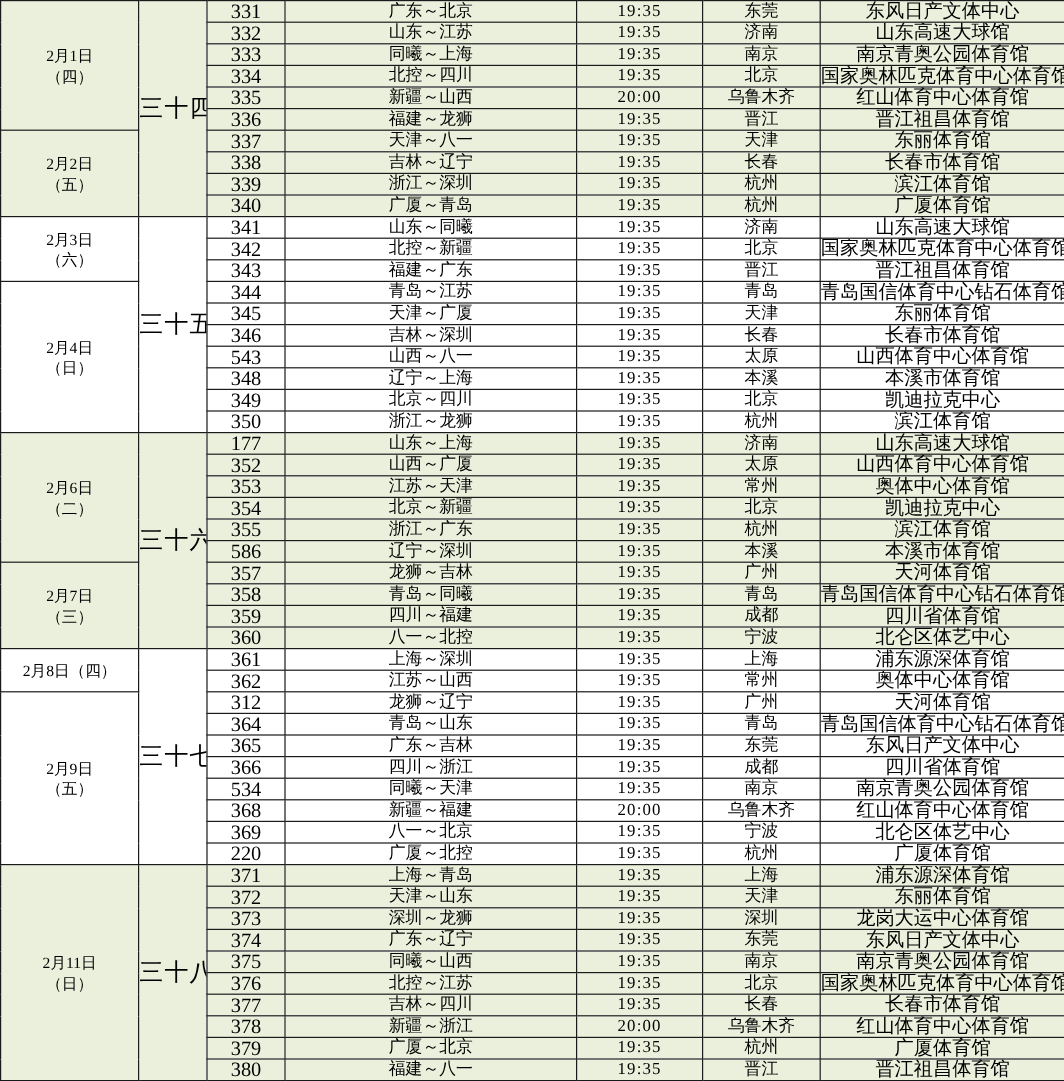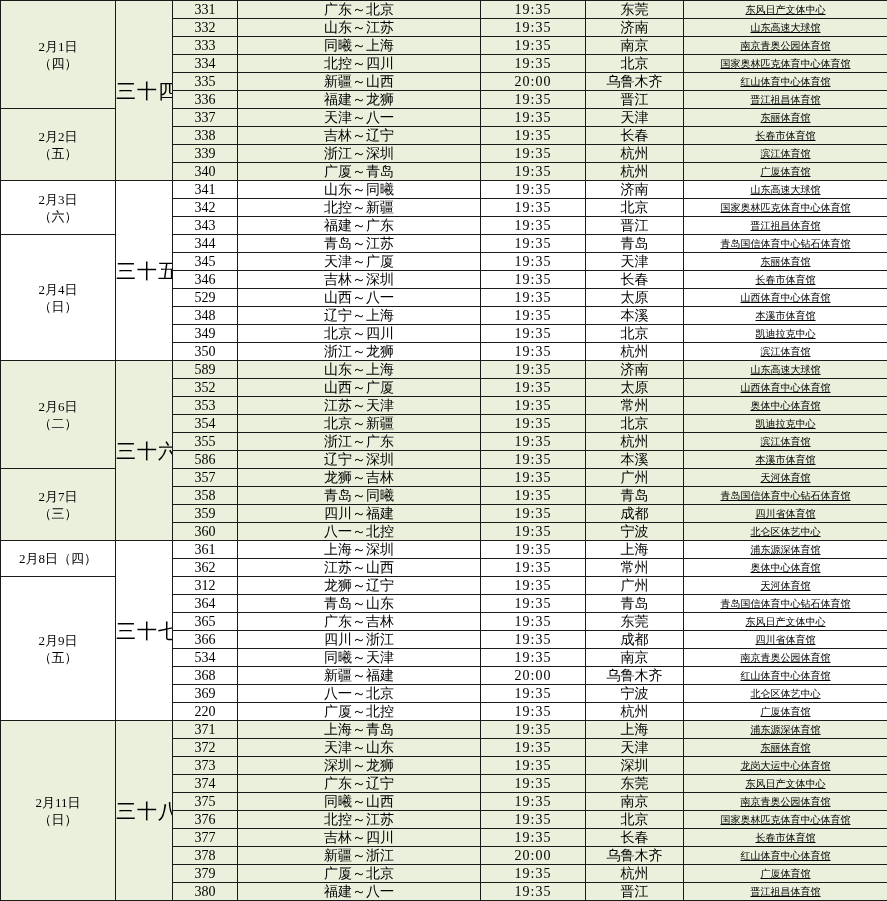--- a/index.html
+++ b/index.html
@@ -51,23 +51,23 @@
     margin-left: 20px;
   }
   td.date-cell .line {
     display: block;
     line-height: 17px;
   }
   td.round-cell {
     font-size: 20px;
     letter-spacing: 1px;
   }
-  td.match-no-cell { font-size: 14px; }
+  td.match-no-cell { font-size: 17px; }
   td.time-cell     { font-size: 14px; letter-spacing: 1px; }
-  td.venue-cell    { font-size: 10px; text-decoration: underline; }
+  td.venue-cell    { font-size: 16px; }
 </style>
 </head>
 <body>
 
 <div class="page">
   <table class="schedule">
     <colgroup>
       <col class="c-date">
       <col class="c-round">
       <col class="c-no">
@@ -201,21 +201,21 @@
           <td class="venue-cell">东丽体育馆</td>
         </tr>
         <tr class="plain">
           <td class="match-no-cell">346</td>
           <td class="teams-cell">吉林～深圳</td>
           <td class="time-cell">19:35</td>
           <td class="city-cell">长春</td>
           <td class="venue-cell">长春市体育馆</td>
         </tr>
         <tr class="plain">
-          <td class="match-no-cell">529</td>
+          <td class="match-no-cell">543</td>
           <td class="teams-cell">山西～八一</td>
           <td class="time-cell">19:35</td>
           <td class="city-cell">太原</td>
           <td class="venue-cell">山西体育中心体育馆</td>
         </tr>
         <tr class="plain">
           <td class="match-no-cell">348</td>
           <td class="teams-cell">辽宁～上海</td>
           <td class="time-cell">19:35</td>
           <td class="city-cell">本溪</td>
@@ -234,21 +234,21 @@
           <td class="time-cell">19:35</td>
           <td class="city-cell">杭州</td>
           <td class="venue-cell">滨江体育馆</td>
         </tr>
         <tr class="shaded">
           <td rowspan="6" class="date-cell">
             <span class="line">2月6日</span>
             <span class="line">（二）</span>
           </td>
           <td rowspan="10" class="round-cell">三十六</td>
-          <td class="match-no-cell">589</td>
+          <td class="match-no-cell">177</td>
           <td class="teams-cell">山东～上海</td>
           <td class="time-cell">19:35</td>
           <td class="city-cell">济南</td>
           <td class="venue-cell">山东高速大球馆</td>
         </tr>
         <tr class="shaded">
           <td class="match-no-cell">352</td>
           <td class="teams-cell">山西～广厦</td>
           <td class="time-cell">19:35</td>
           <td class="city-cell">太原</td>

